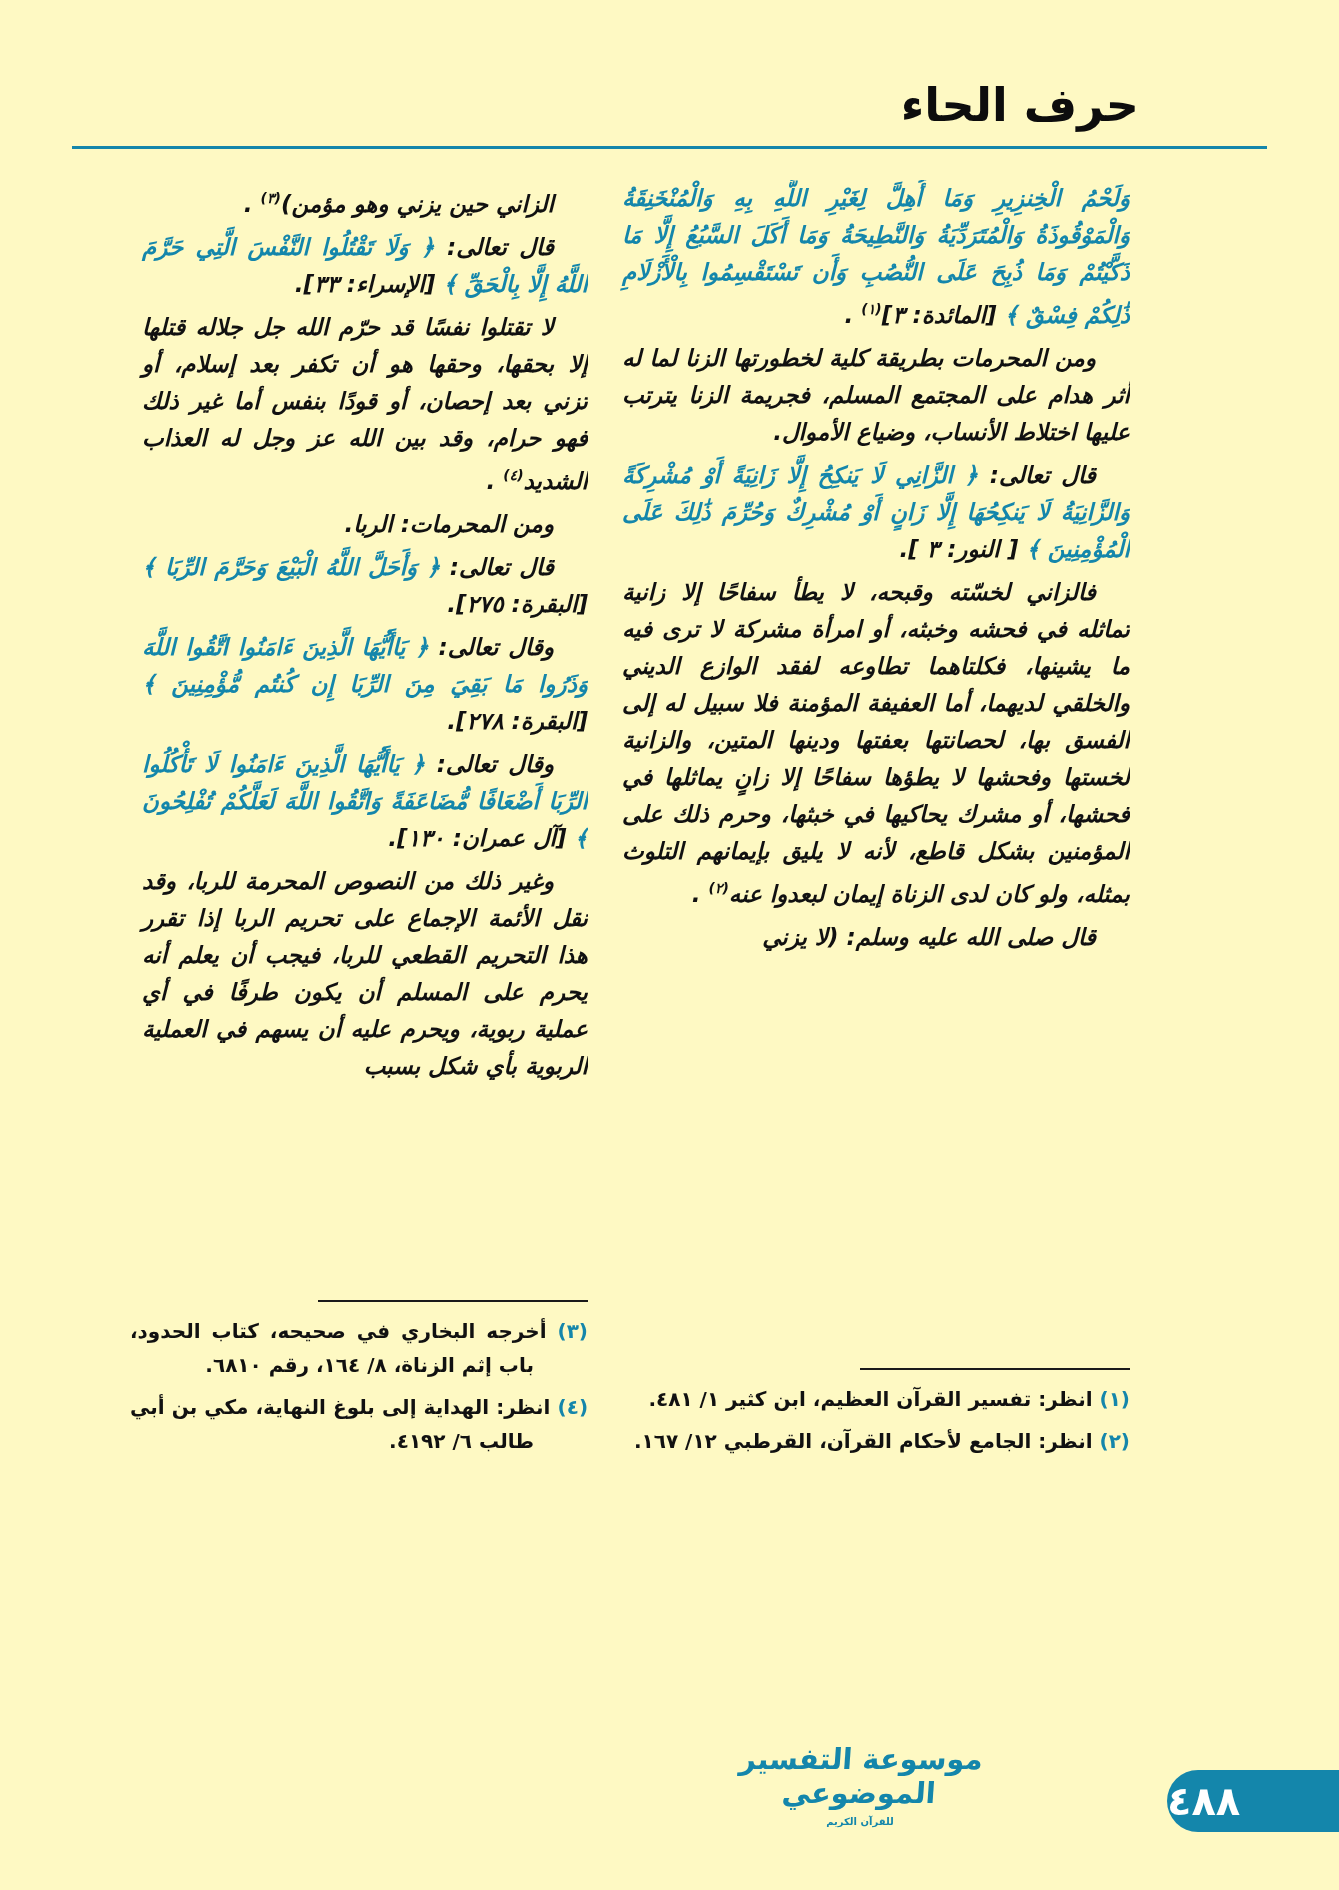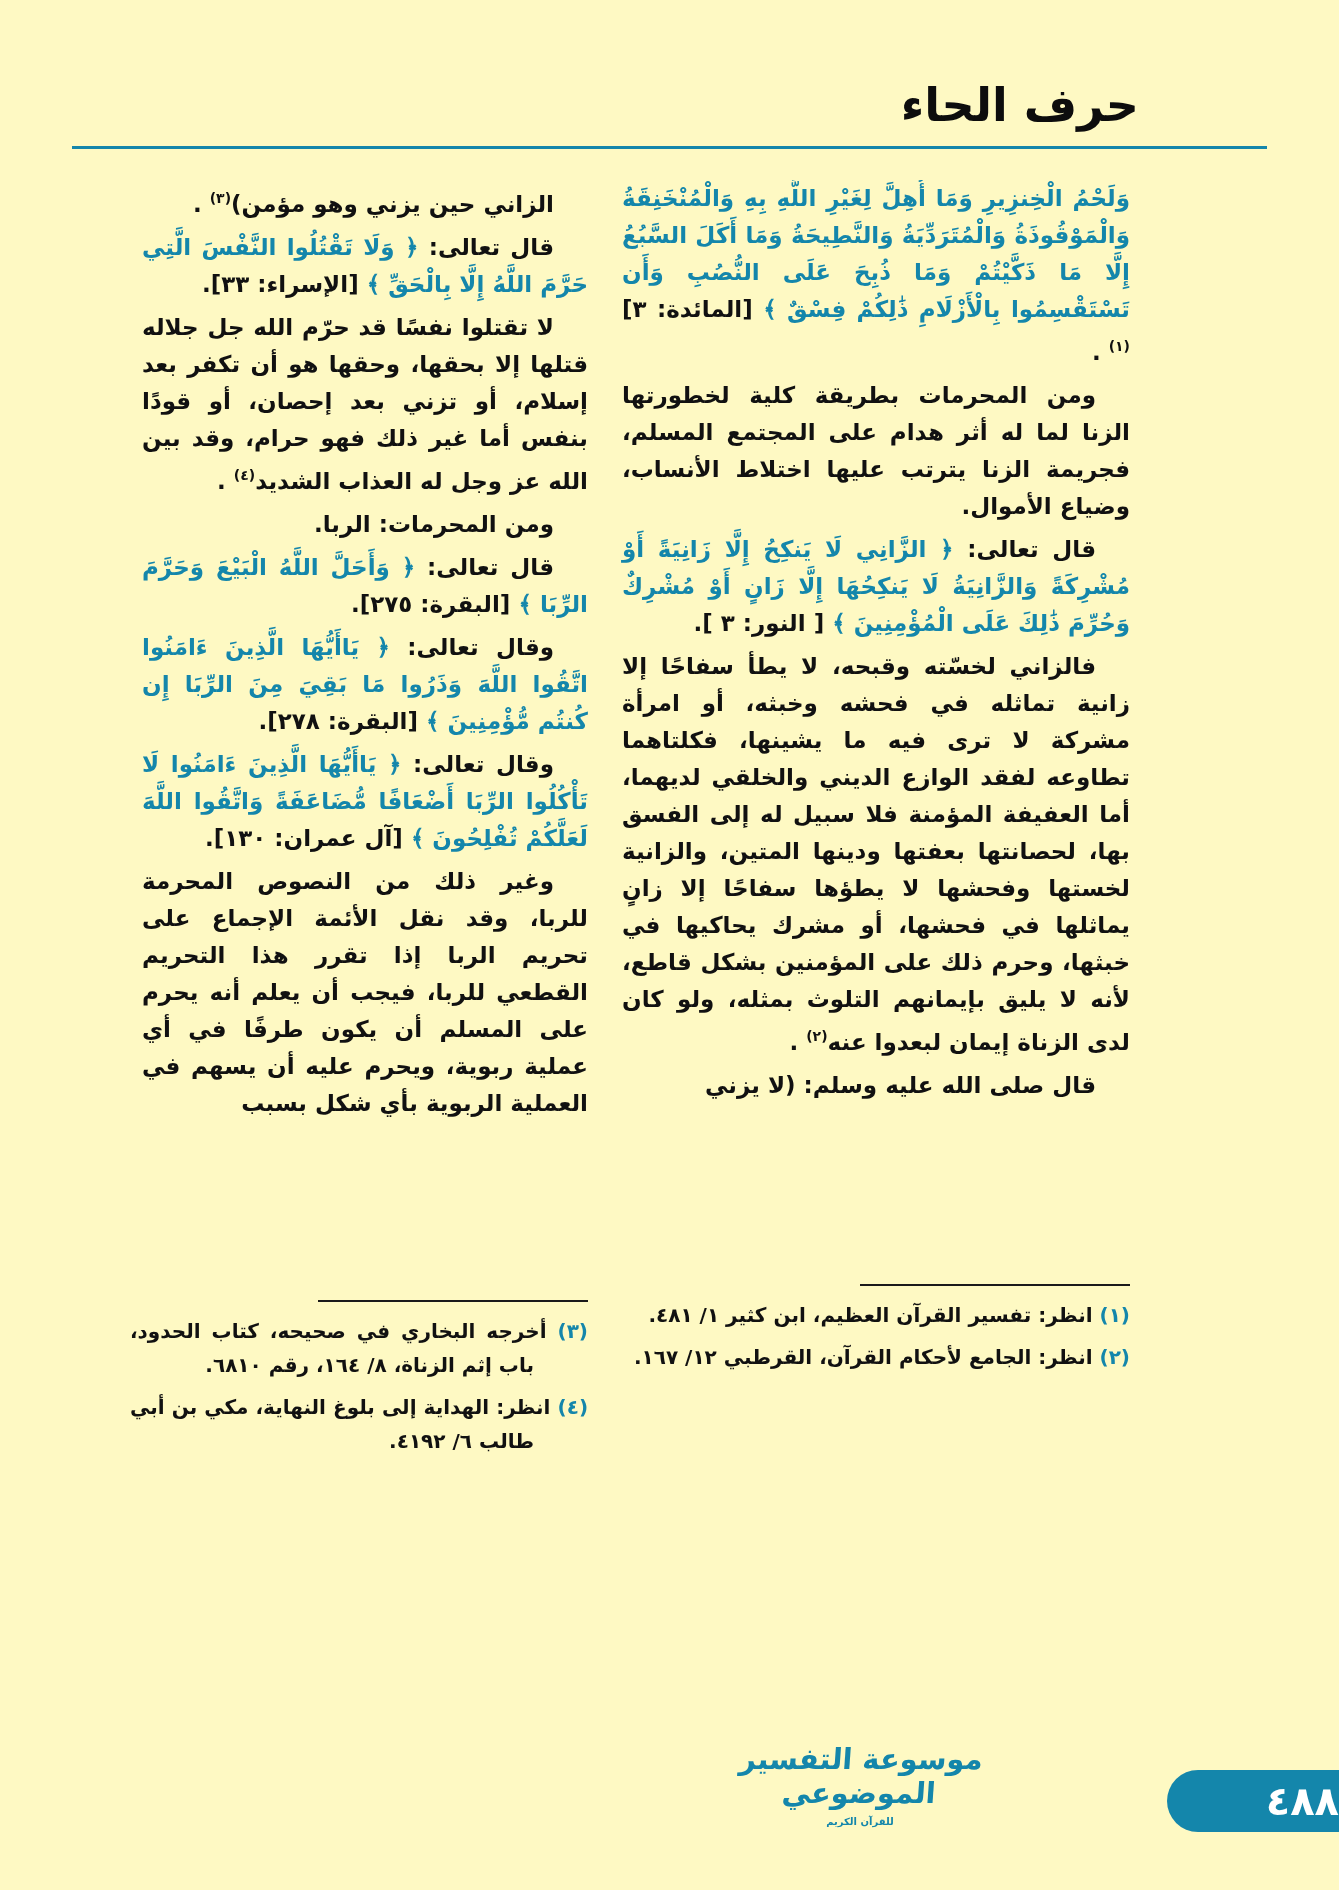--- a/index.html
+++ b/index.html
@@ -25,54 +25,54 @@
   .main{
     position:absolute; top:180px; right:209px; left:130px;
     display:flex; gap:22px;
   }
   .col{ height:1118px; overflow:hidden; }
   .col-right{ width:520px; }
   .col-left{ width:458px; }
 
   p.para{
     margin:0 0 6px 12px; font-size:23px; line-height:37px; font-weight:700;
-    text-align:justify; text-indent:34px; color:var(--ink);
+    text-align:justify; text-indent:34px; color:var(--ink);font-style:italic;
   }
   p.para.noindent{ text-indent:0; }
   .quran{ color:var(--accent); font-weight:700; }
   .intro{ color:var(--ink); }
   .ref{ color:var(--ink); }
   .note{ font-size:14px; vertical-align:9px; font-weight:700; }
 
   
   .footnotes{
     position:absolute; font-size:20px; font-weight:700; color:var(--ink);
   }
-  .fn-right{ top:1284px; right:209px; width:520px; }
+  .fn-right{ top:1368px; right:209px; width:520px; }
   .fn-left{ top:1300px; right:751px; width:458px; }
   .fn-rule{ width:270px; height:2px; background:#1a1a1a; margin:0 0 12px 0; }
   p.fn{
     margin:0 0 8px 0; line-height:34px; text-align:justify;
     padding-right:54px; text-indent:-54px;
   }
   .fn-num{ color:var(--accent); font-weight:700; }
 
   
   .logo{
     position:absolute; top:1742px; right:339px; width:280px;
     text-align:center; color:var(--accent);
   }
   .logo-line1{ font-size:29px; font-weight:800; transform:skewX(-4deg); }
   .logo-line2{ font-size:10px; font-weight:700; margin-top:6px; }
 
   
   .page-badge{
     position:absolute; top:1770px; right:0; width:172px; height:62px;
     background:var(--accent); border-radius:31px 0 0 31px;
-    display:flex; align-items:center; justify-content:flex-start;
+    display:flex; align-items:center; justify-content:flex-end;
   }
   .page-badge span{ color:#ffffff; font-size:40px; font-weight:800; }
 </style>
 </head>
 <body>
 
 <div class="page">
 
   <div class="header-title">حرف الحاء</div>
   <div class="header-rule"></div>

